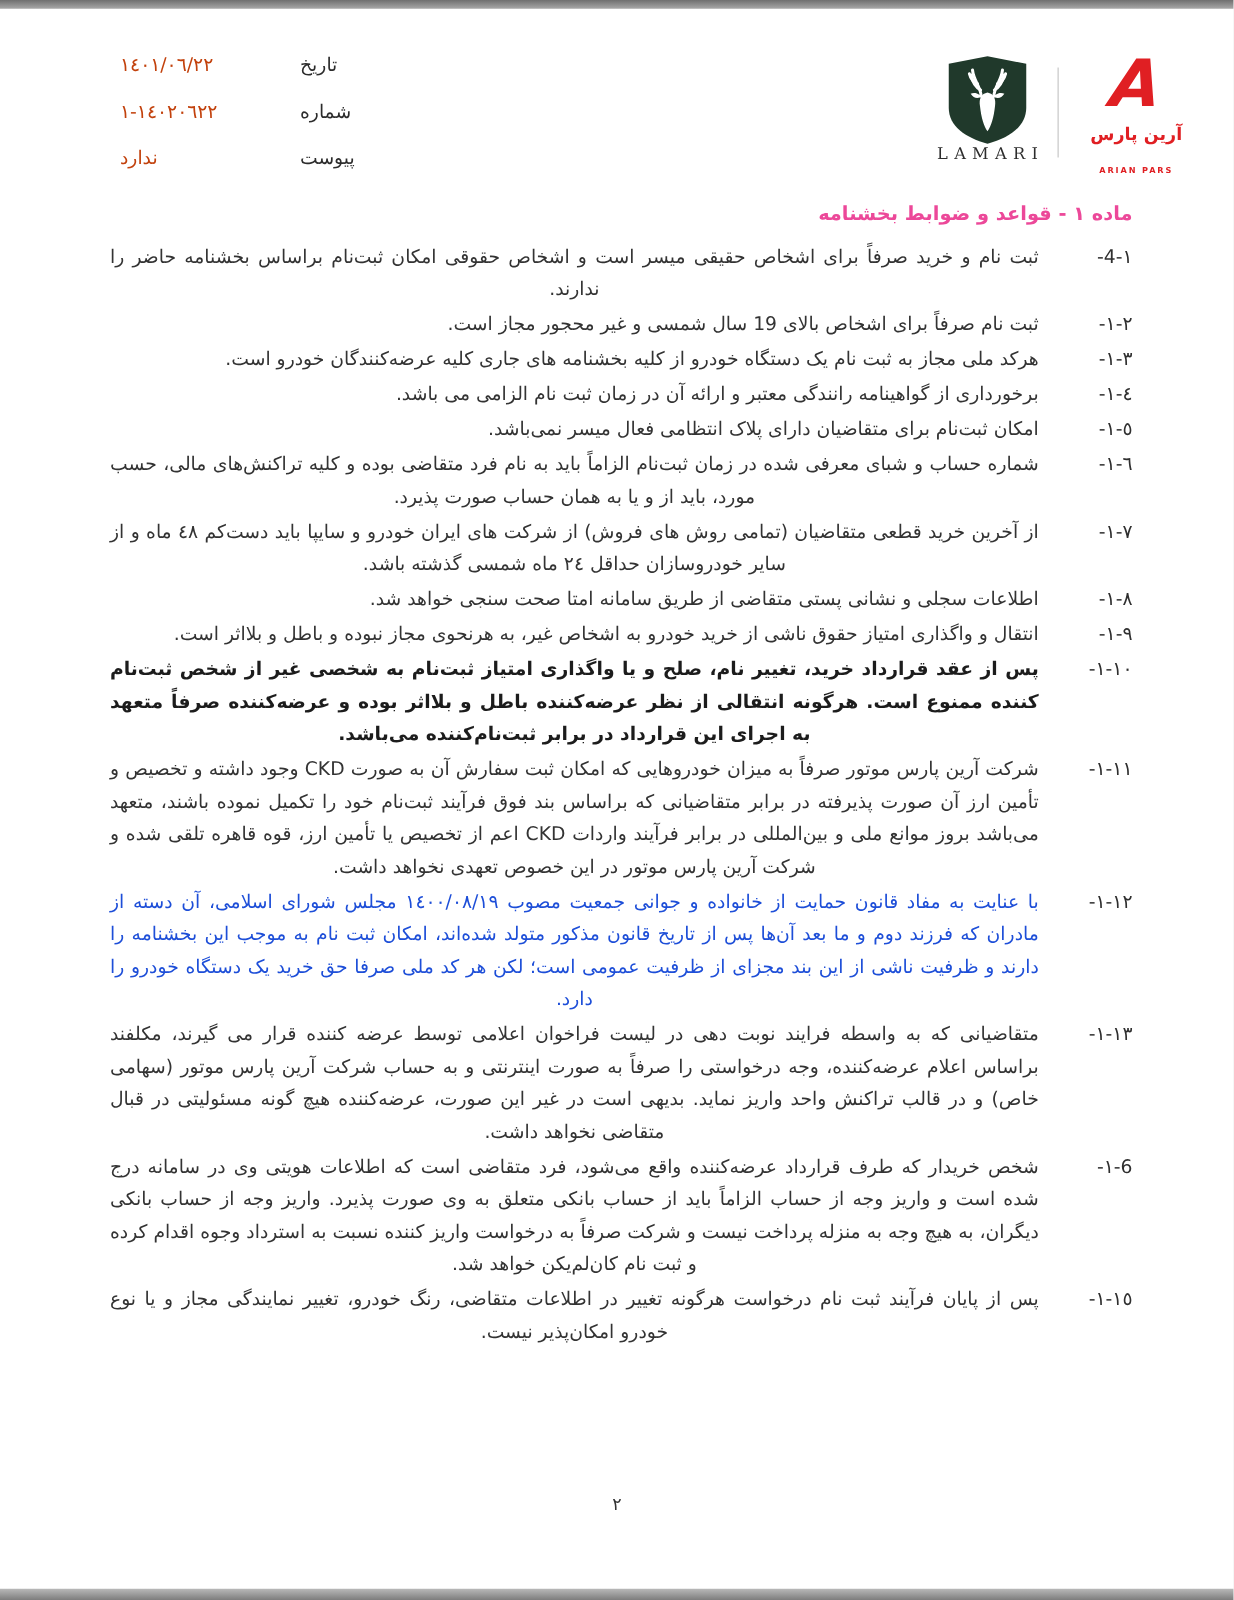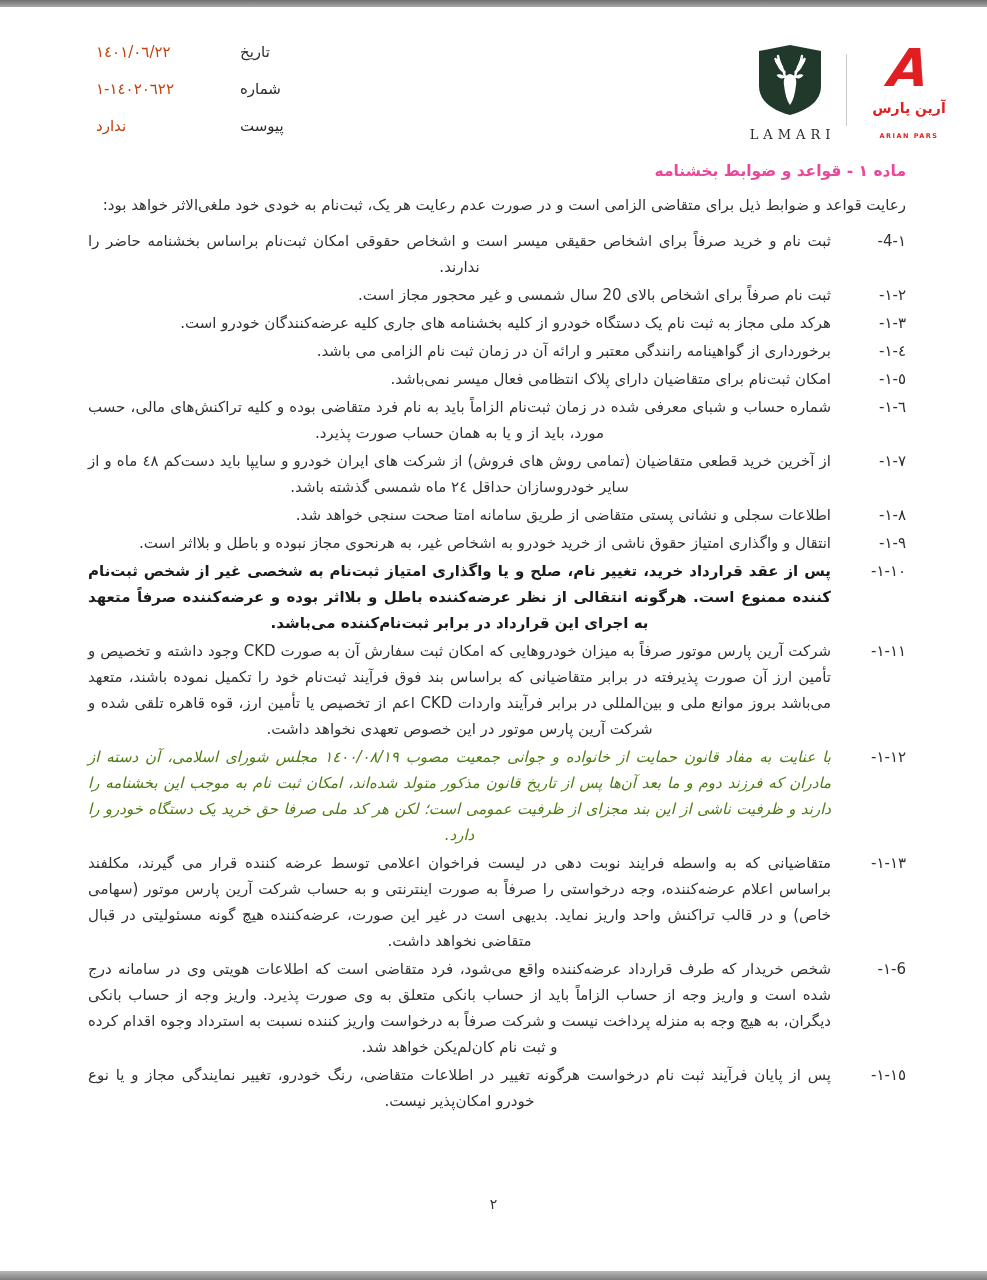--- a/index.html
+++ b/index.html
@@ -19,21 +19,21 @@
     background:linear-gradient(#b9b9b9,#7d7d7d);}
 
   
   .head-fields{position:absolute;left:96px;top:40px;width:214px;direction:rtl;}
   .hrow{display:flex;margin-bottom:13px;line-height:24px;font-size:15px;}
   .hlabel{flex:0 0 70px;font-weight:normal;color:#2c2c2c;text-align:left;letter-spacing:.5px;}
   .hvalue{flex:1;text-align:left;padding-right:40px;color:#c2410c;white-space:nowrap;}
 
   .lamari{position:absolute;left:740px;top:44px;width:100px;text-align:center;}
   .lamari svg{display:block;margin:0 auto;}
-  .lamari-word{margin-top:11px;font-family:"DejaVu Serif",serif;font-size:13px;
+  .lamari-word{margin-top:0;font-family:"DejaVu Serif",serif;font-size:13px;
     letter-spacing:5px;color:#2d2d2d;white-space:nowrap;text-indent:5px;}
 
   .logo-divider{position:absolute;left:846px;top:54px;width:1px;height:72px;background:#c9c9c9;}
 
   .arian{position:absolute;left:856px;top:38px;width:106px;text-align:center;}
   .arian-a{font-size:52px;line-height:60px;font-weight:800;font-style:italic;
     color:#e01f23;transform:skewX(-6deg);letter-spacing:0;}
   .arian-fa{font-size:14px;font-weight:bold;color:#e01f23;margin-top:2px;direction:rtl;}
   .arian-en{font-size:6.5px;font-weight:bold;color:#e01f23;letter-spacing:1.5px;margin-top:16px;}
 
@@ -42,21 +42,21 @@
     font-size:15px;line-height:26px;}
   .doc-title{font-weight:bold;color:#ec4899;font-size:15.5px;margin:0 0 8px;}
   .doc-intro{text-align:justify;text-align-last:right;color:#333333;margin:0 0 10px;}
 
   .item{display:flex;margin-bottom:2px;}
   .item .num{flex:0 0 75px;text-align:right;color:#2f2f2f;white-space:nowrap;}
   .item .txt{flex:1;text-align:justify;color:#333333;}
   .item .txt.last-center{text-align-last:center;}
   .item .txt.last-right{text-align-last:right;}
   .item .txt.bold{font-weight:bold;color:#1c1c1c;}
-  .item .txt.accent{color:#4d7c0f;font-style:italic;}
+  .item .txt.accent{color:#1d4ed8;}
 
   .page-number{position:absolute;left:0;bottom:68px;width:100%;text-align:center;
     font-size:14px;color:#333;}
 </style>
 </head>
 <body>
 
 <div class="page">
 
   <div class="scan-edge-top"></div>
@@ -97,29 +97,28 @@
   <div class="logo-divider"></div>
 
   <div class="arian">
     <div class="arian-a">A</div>
     <div class="arian-fa">آرین پارس</div>
     <div class="arian-en">ARIAN PARS</div>
   </div>
 
   <div class="doc">
     <div class="doc-title">ماده ١ - قواعد و ضوابط بخشنامه</div>
-    <div class="doc-intro">رعایت قواعد و ضوابط ذیل برای متقاضی الزامی است و در صورت عدم رعایت هر یک، ثبت‌نام به خودی خود ملغی‌الاثر خواهد بود:</div>
     <div id="clause-list">
         <div class="item">
     <span class="num">١-4-</span>
     <span class="txt last-center">ثبت نام و خرید صرفاً برای اشخاص حقیقی میسر است و اشخاص حقوقی امکان ثبت‌نام براساس بخشنامه حاضر را ندارند.</span>
   </div>
         <div class="item">
     <span class="num">٢-١-</span>
-    <span class="txt last-right">ثبت نام صرفاً برای اشخاص بالای 20 سال شمسی و غیر محجور مجاز است.</span>
+    <span class="txt last-right">ثبت نام صرفاً برای اشخاص بالای 19 سال شمسی و غیر محجور مجاز است.</span>
   </div>
         <div class="item">
     <span class="num">٣-١-</span>
     <span class="txt last-right">هرکد ملی مجاز به ثبت نام یک دستگاه خودرو از کلیه بخشنامه های جاری کلیه عرضه‌کنندگان خودرو است.</span>
   </div>
         <div class="item">
     <span class="num">٤-١-</span>
     <span class="txt last-right">برخورداری از گواهینامه رانندگی معتبر و ارائه آن در زمان ثبت نام الزامی می باشد.</span>
   </div>
         <div class="item">

